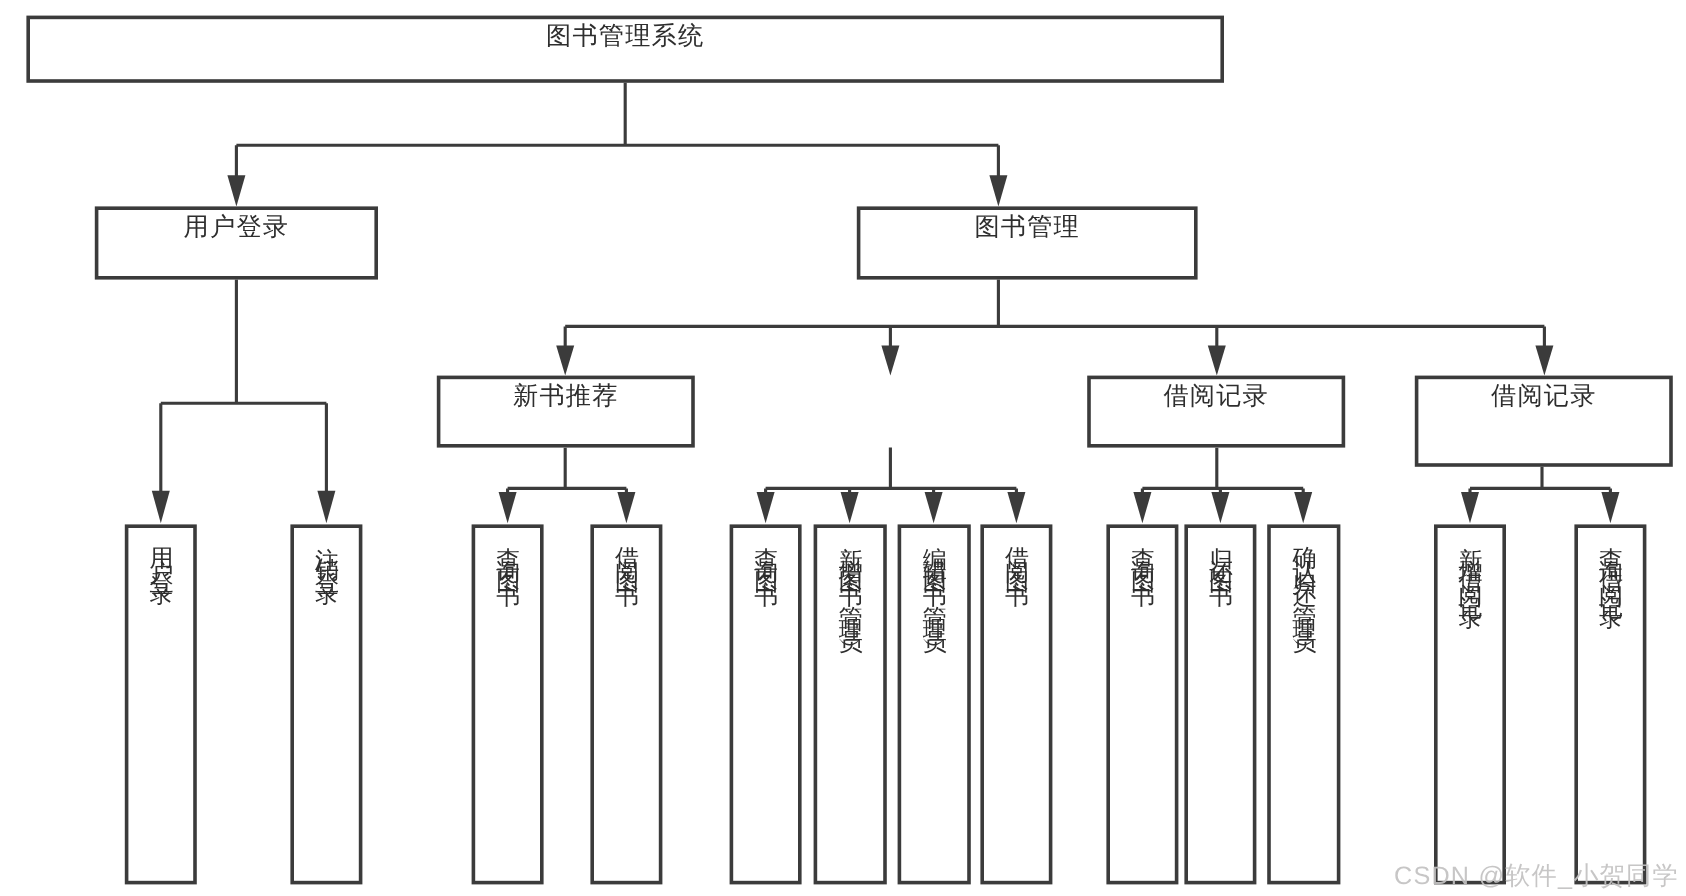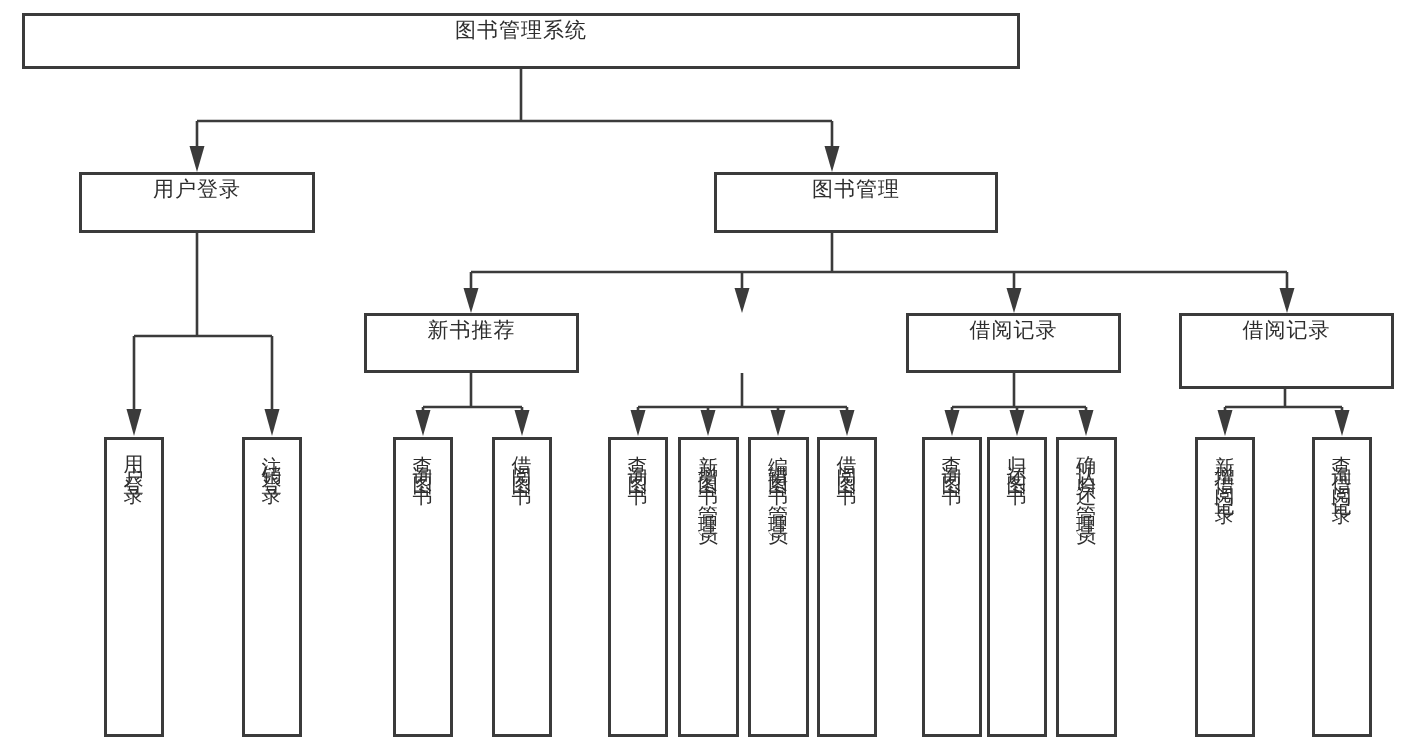--- a/index.html
+++ b/index.html
@@ -153,14 +153,15 @@
   <div class="node v" style="left:1056px;top:437px;width:61px;height:300px">
     <span>确认归还（管理员）</span>
   </div>
   <div class="node v" style="left:1195px;top:437px;width:60px;height:300px">
     <span>新增借阅记录</span>
   </div>
   <div class="node v" style="left:1312px;top:437px;width:60px;height:300px">
     <span>查询借阅记录</span>
   </div>
 
+  <div class="watermark">CSDN @软件_小贺同学</div>
 
 </div>
 
 </body></html>

